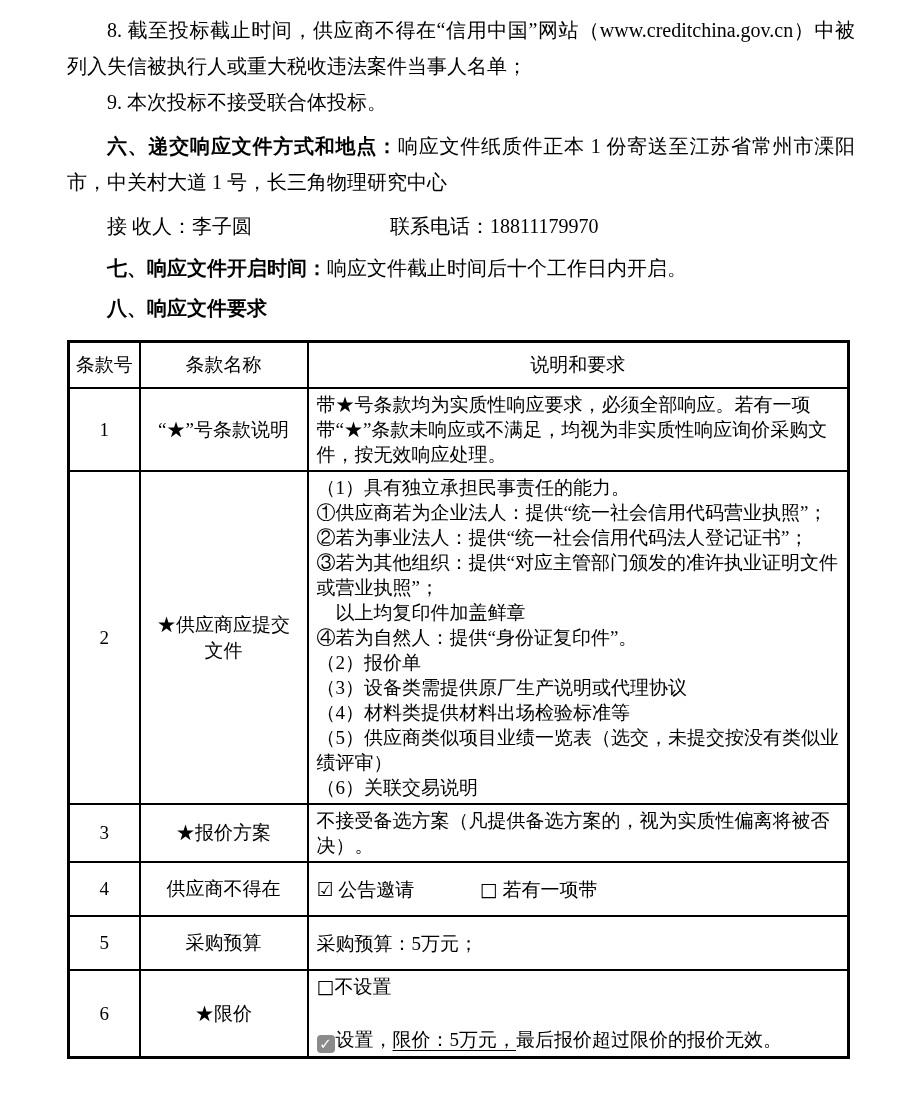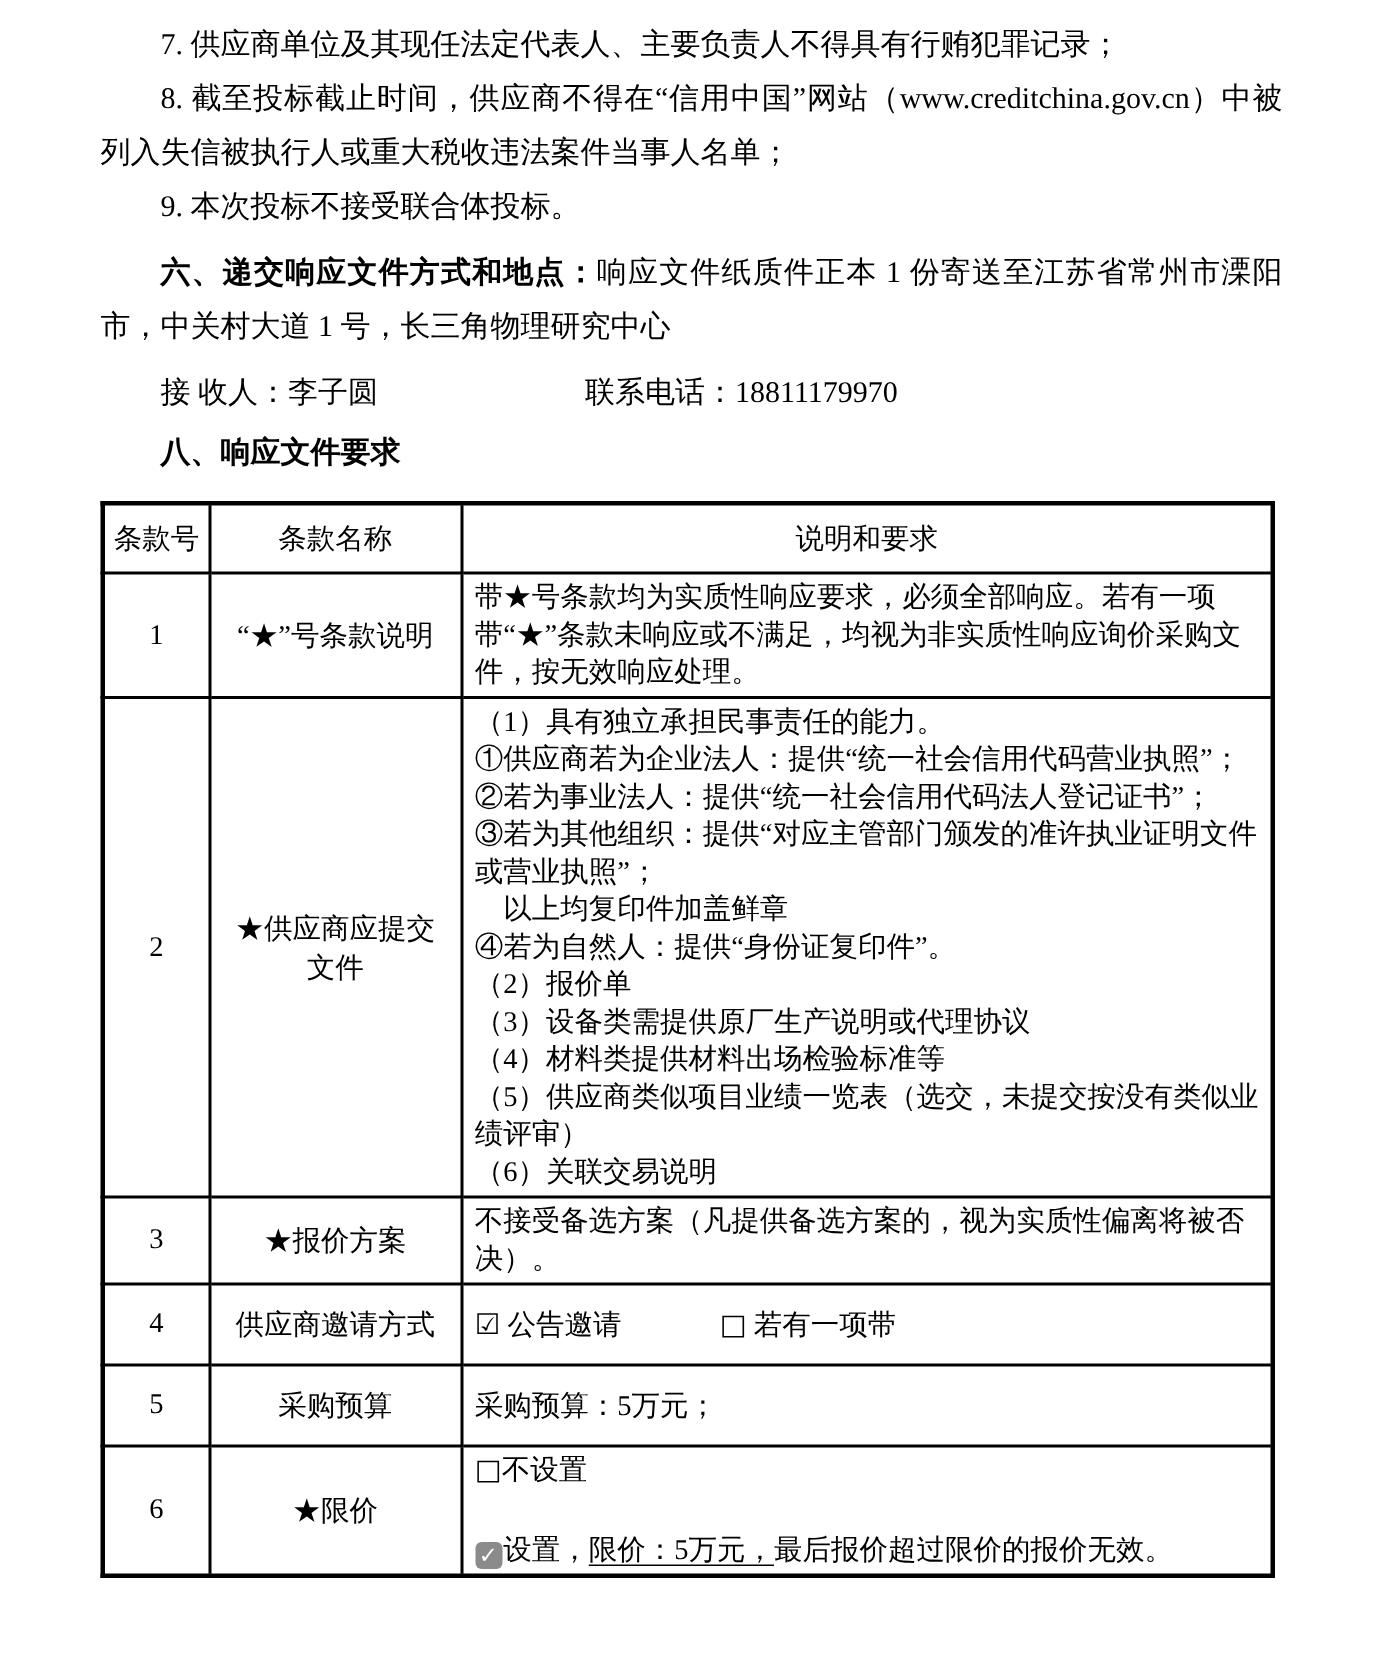--- a/index.html
+++ b/index.html
@@ -43,29 +43,29 @@
     vertical-align: -3px; margin-right: 1px; font-weight: bold;
     font-family: "DejaVu Sans", sans-serif;
   }
   .ul { text-decoration: underline; text-underline-offset: 4px; }
 </style>
 </head>
 <body>
 
 <div class="page">
 
-  <p class="para indent">7. 供应商单位及其现任法定代表人、主要负责人不得具有行贿犯罪记录；</p>
   <p class="para indent">8. 截至投标截止时间，供应商不得在“信用中国”网站（www.creditchina.gov.cn）中被列入失信被执行人或重大税收违法案件当事人名单；</p>
   <p class="para indent">9. 本次投标不接受联合体投标。</p>
 
 
   <p class="para indent sec6"><b>六、递交响应文件方式和地点：</b><span>响应文件纸质件正本 1 份寄送至江苏省常州市溧阳市，中关村大道 1 号，长三角物理研究中心</span></p>
 
   <p class="para contact-line"><span class="receiver">接 收人：李子圆</span><span class="phone">联系电话：18811179970</span></p>
 
+  <p class="para indent sec7"><b>七、响应文件开启时间：</b><span>响应文件截止时间后十个工作日内开启。</span></p>
 
   <p class="para indent sec8"><b>八、响应文件要求</b></p>
 
   <table class="req-table">
     <colgroup>
       <col style="width:71px">
       <col style="width:168px">
       <col style="width:541px">
     </colgroup>
     <tbody>
@@ -100,21 +100,21 @@
     </tr>
 
     <tr class="r3">
       <td class="c-id">3</td>
       <td class="c-name">★报价方案</td>
       <td class="c-desc">不接受备选方案（凡提供备选方案的，视为实质性偏离将被否决）。</td>
     </tr>
 
     <tr class="r4">
       <td class="c-id">4</td>
-      <td class="c-name">供应商邀请方式</td>
+      <td class="c-name">供应商不得在</td>
       <td class="c-desc">
         <span class="box">☑</span>
         <span>公告邀请</span>
         <span class="gap"></span>
         <span class="box">□</span>
         <span>若有一项带</span>
       </td>
     </tr>
 
     <tr class="r5">

